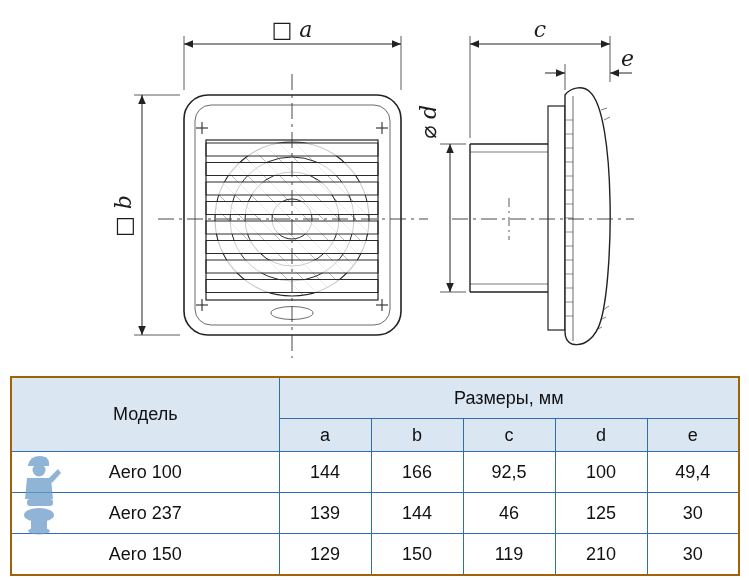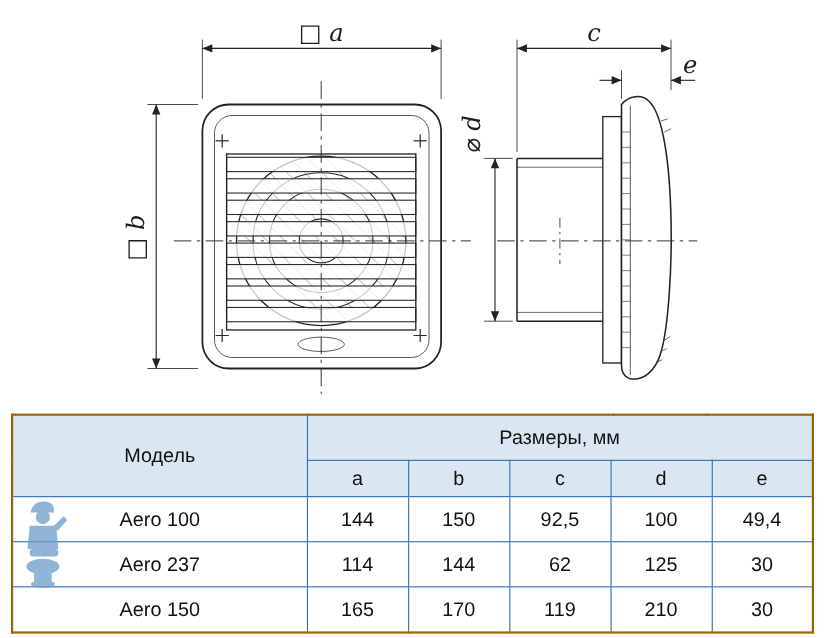--- a/index.html
+++ b/index.html
@@ -216,37 +216,37 @@
       <th>b</th>
       <th>c</th>
       <th>d</th>
       <th>e</th>
     </tr>
   </thead>
   <tbody>
     <tr>
       <td>Aero 100</td>
       <td>144</td>
-      <td>150</td>
+      <td>166</td>
       <td>92,5</td>
       <td>100</td>
       <td>49,4</td>
     </tr>
     <tr>
       <td>Aero 237</td>
-      <td>114</td>
+      <td>139</td>
       <td>144</td>
-      <td>62</td>
+      <td>46</td>
       <td>125</td>
       <td>30</td>
     </tr>
     <tr>
       <td>Aero 150</td>
-      <td>165</td>
-      <td>170</td>
+      <td>129</td>
+      <td>150</td>
       <td>119</td>
       <td>210</td>
       <td>30</td>
     </tr>
   </tbody>
 </table>
 
 <svg class="watermark" viewBox="0 0 46 84">
   <g fill="#6b9cc9">
     <path d="M10,13 Q12,4 22,4 Q30,4 31,10 L31,14 L10,14 Z"></path>

